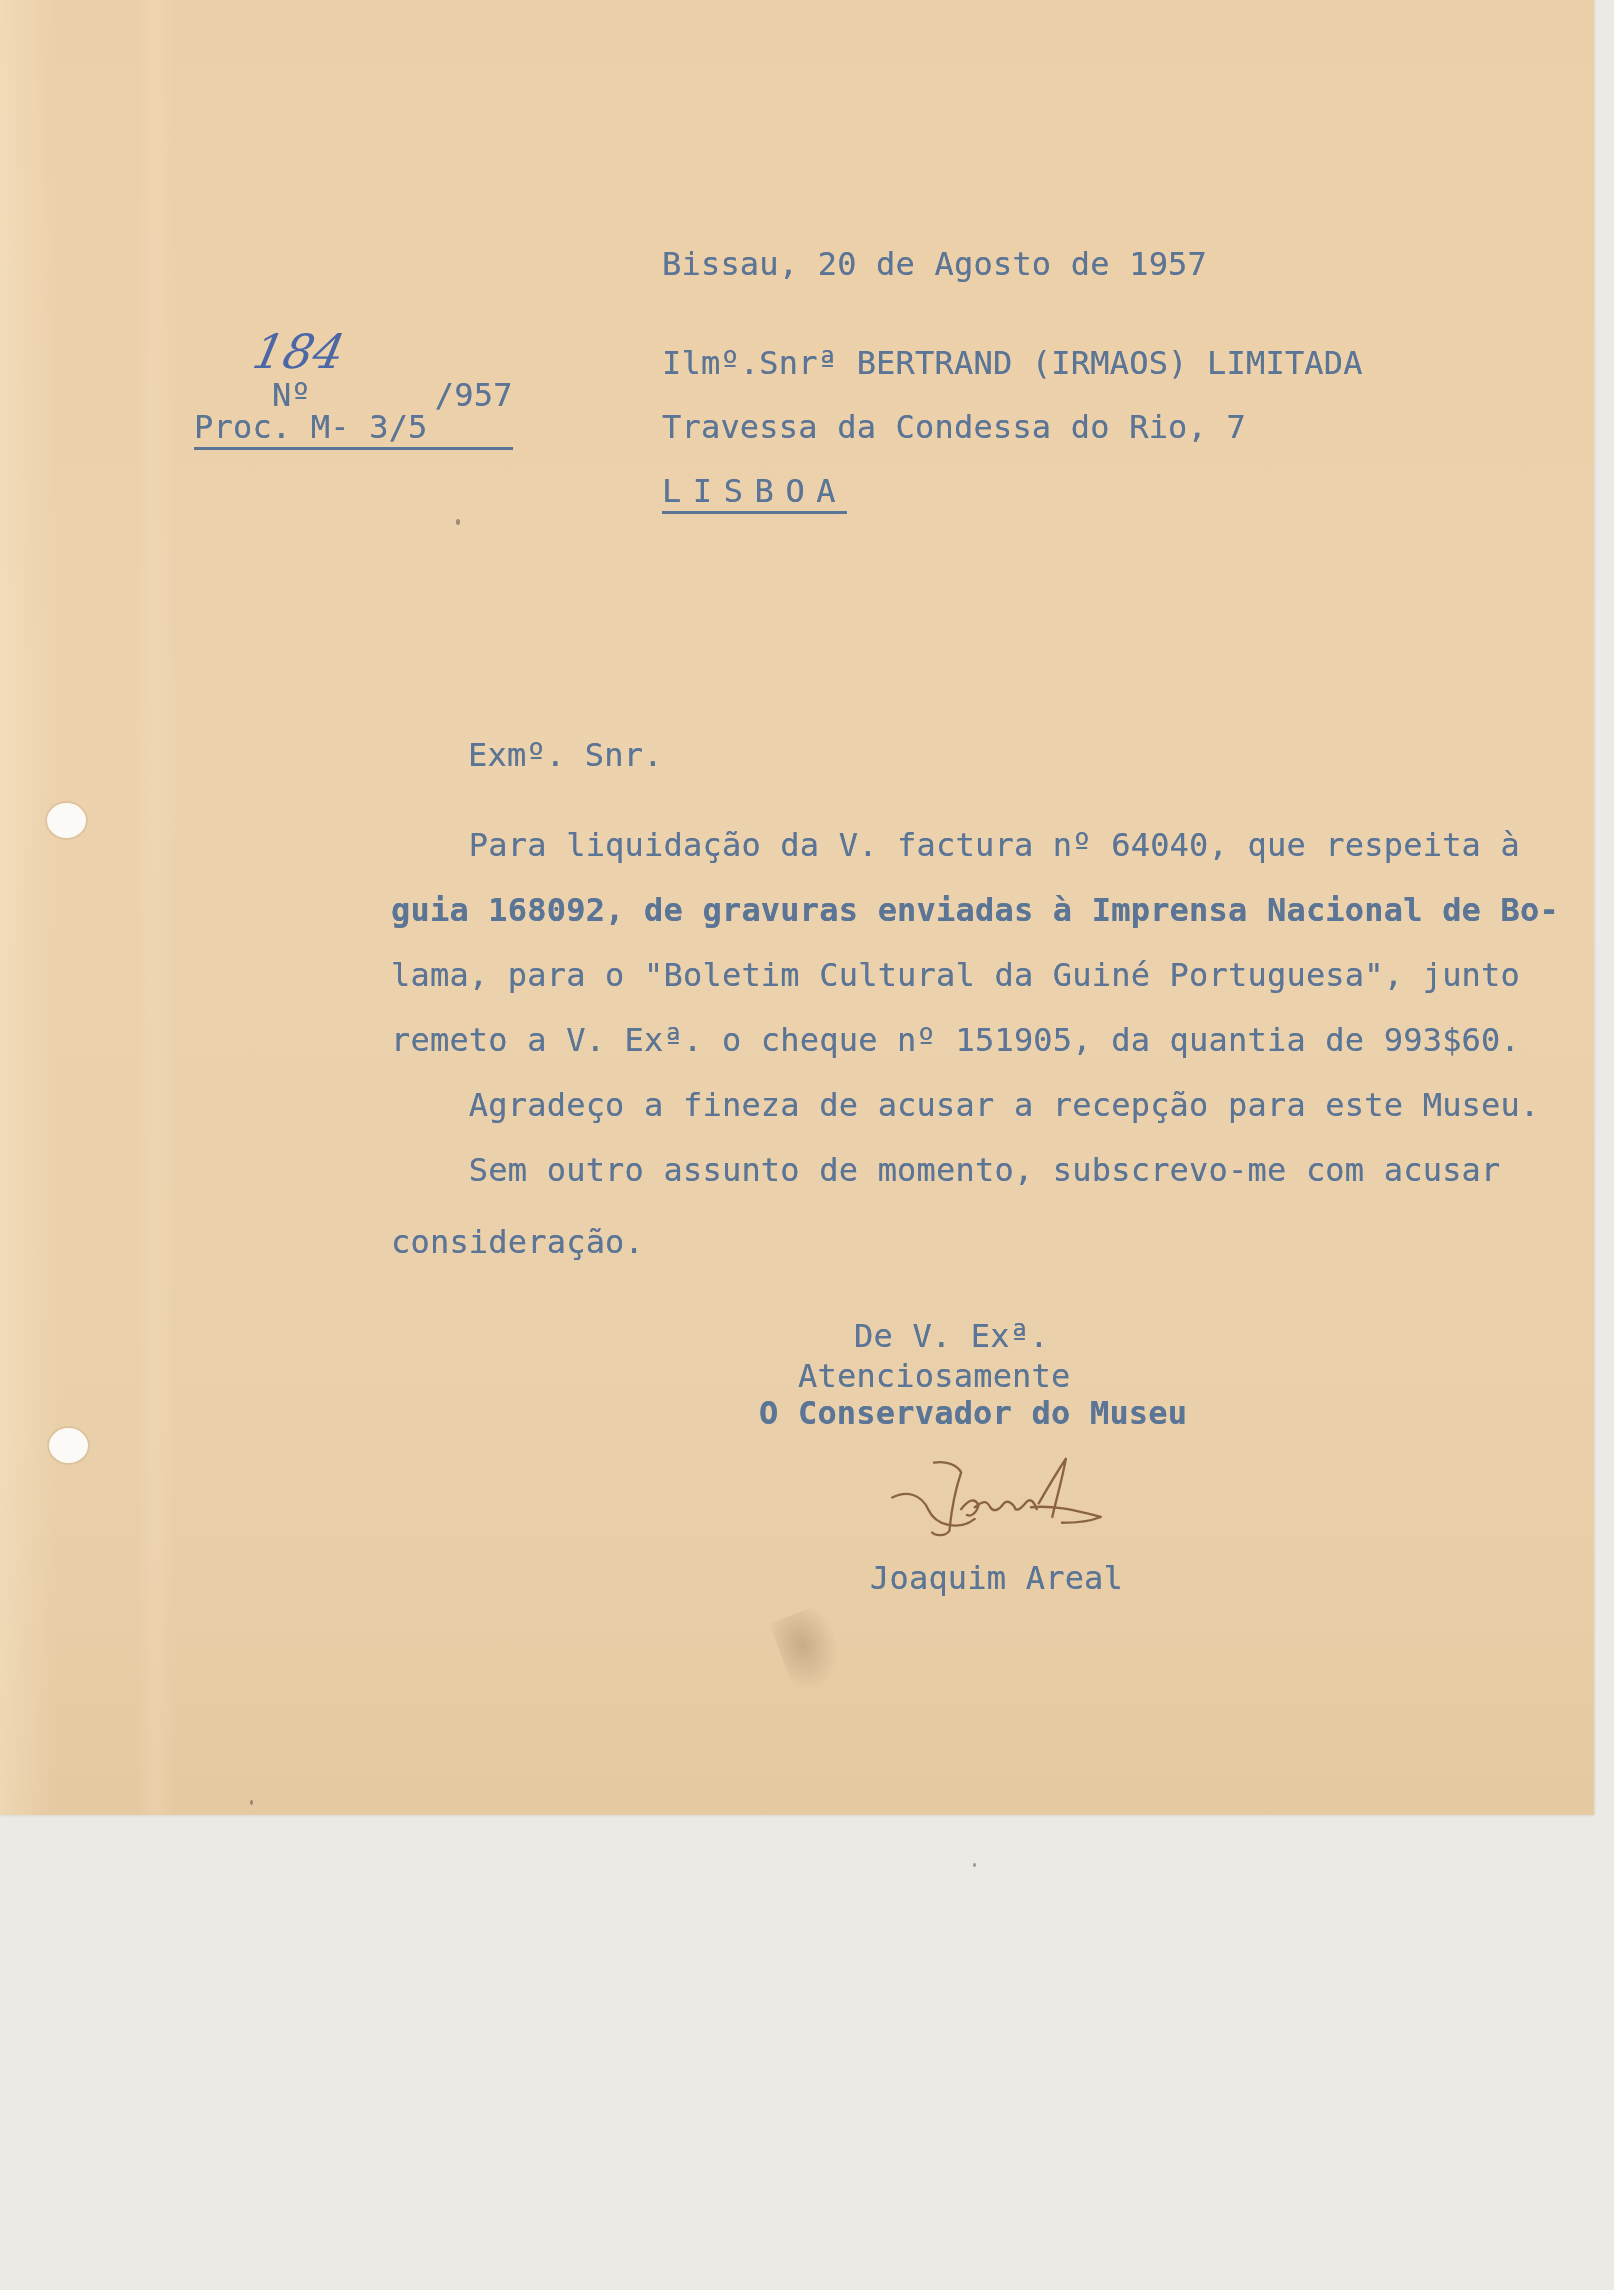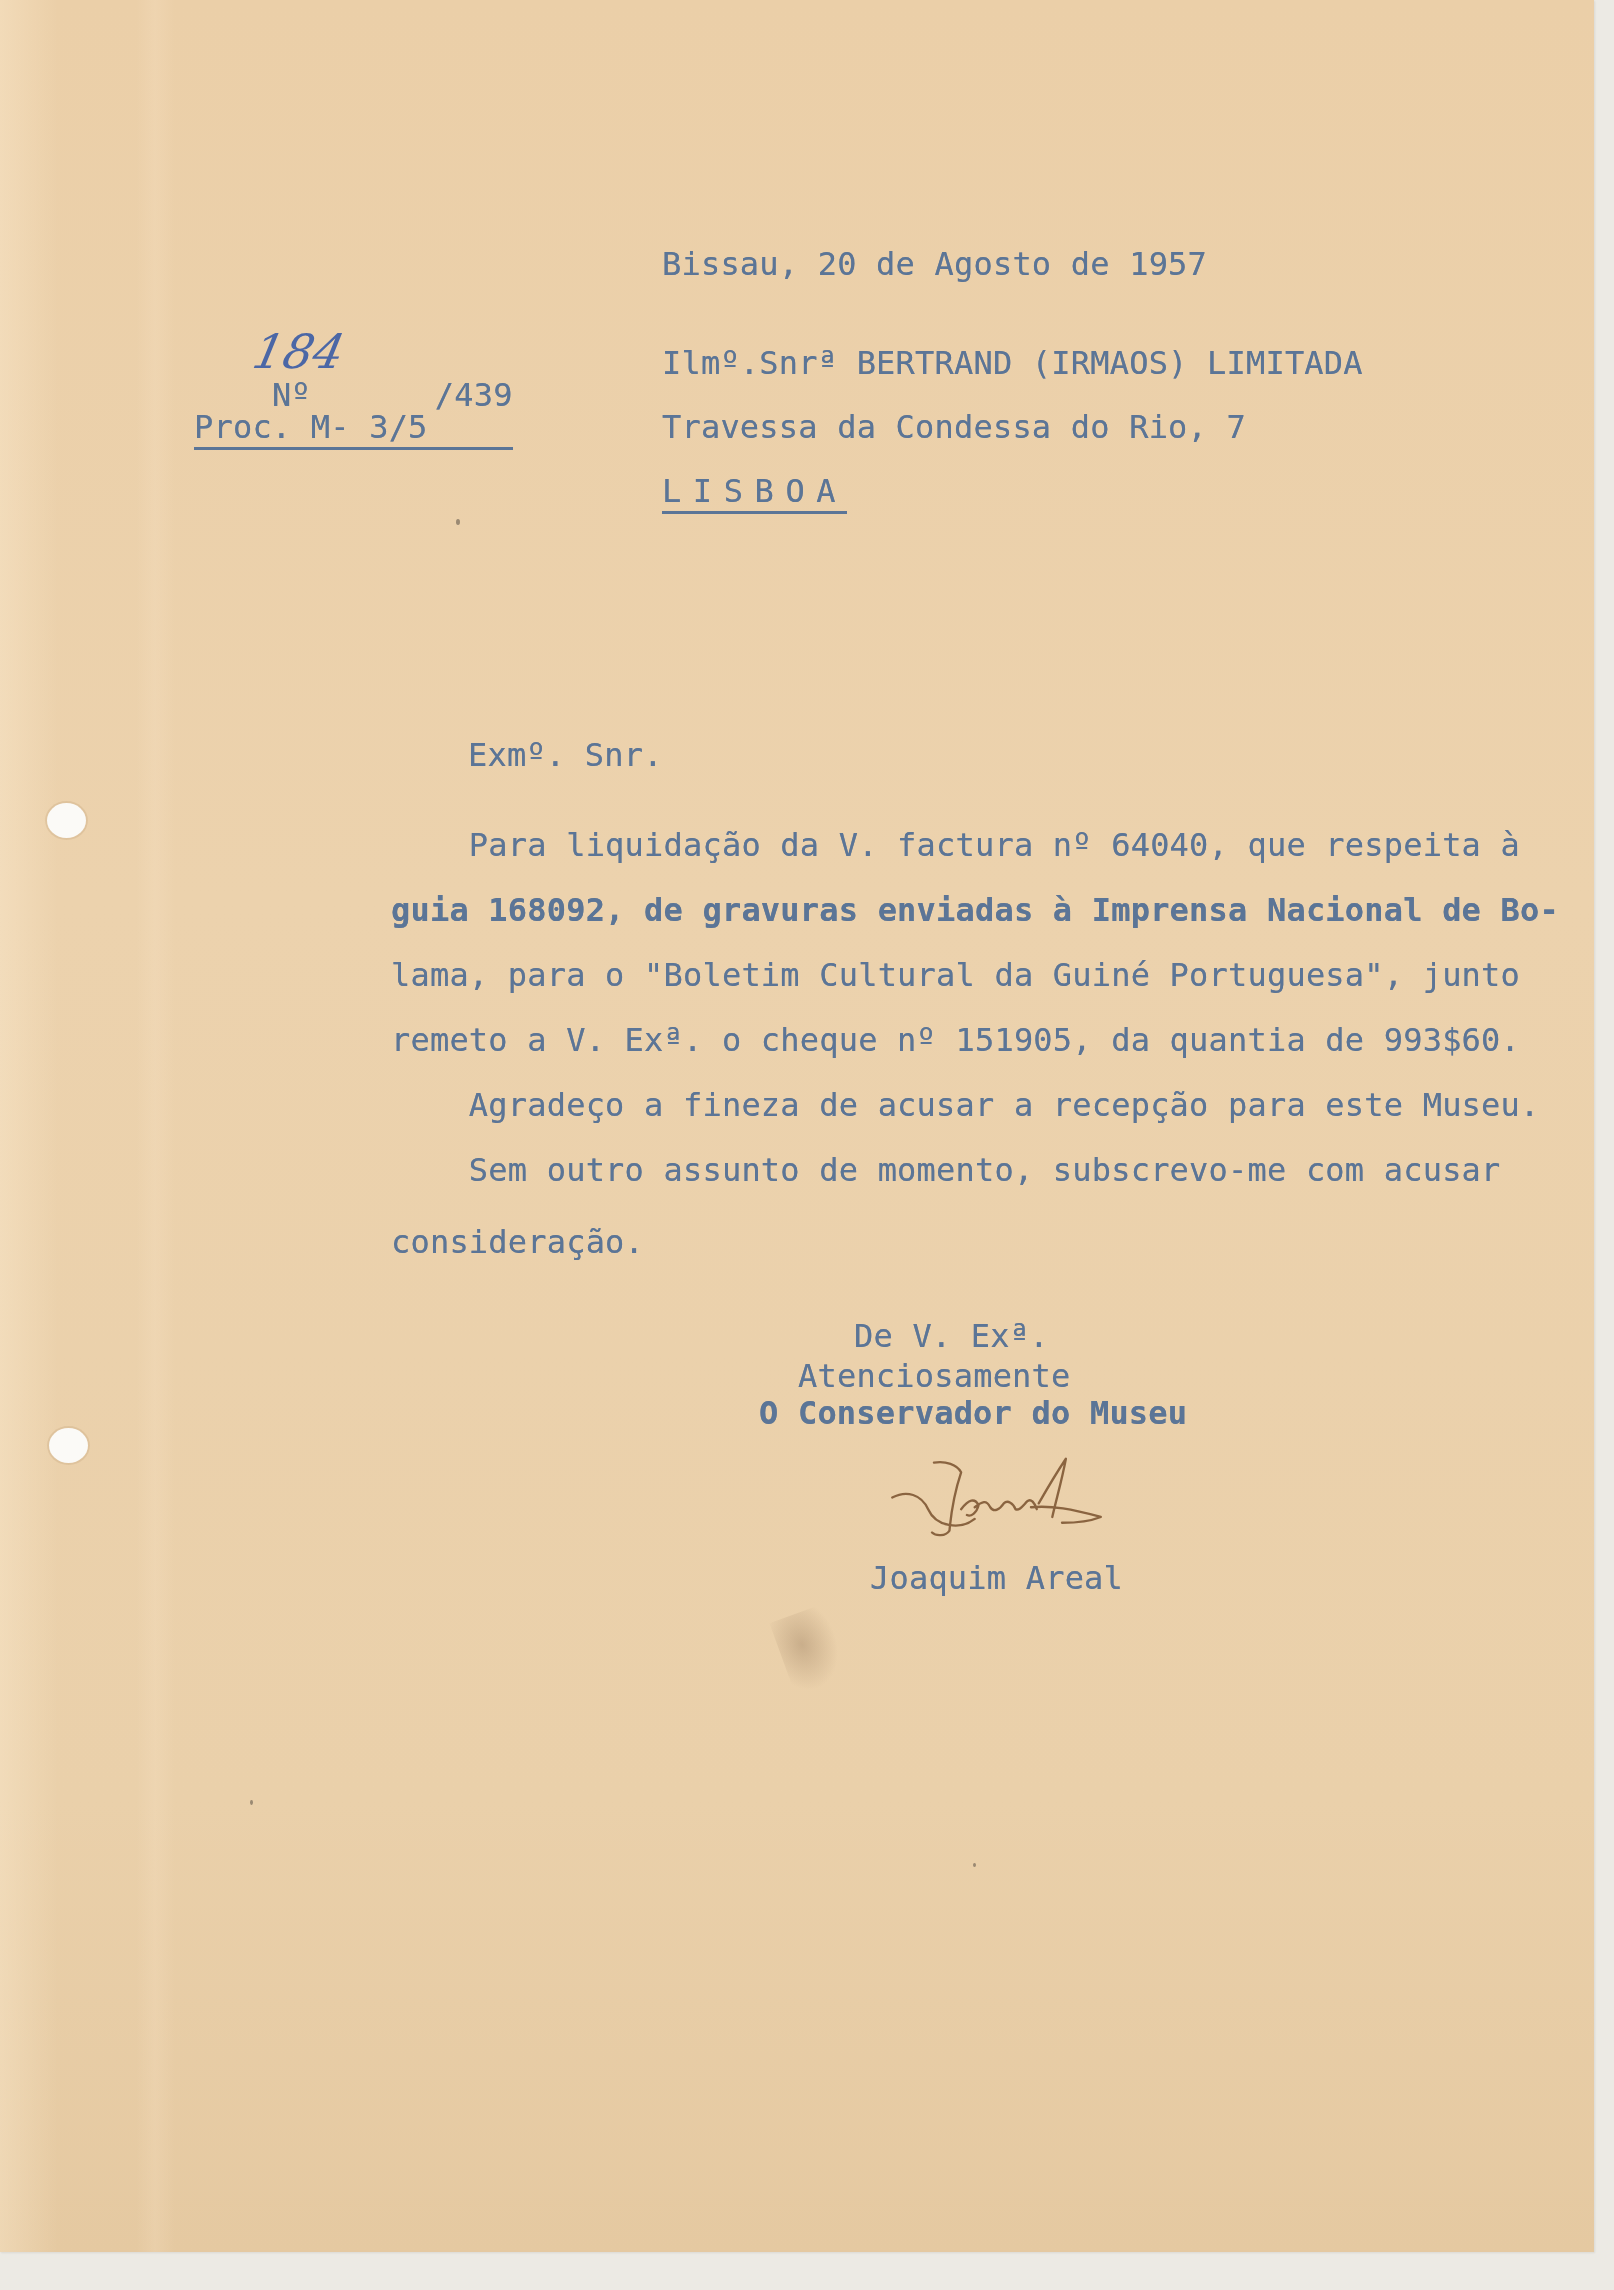--- a/index.html
+++ b/index.html
@@ -12,21 +12,21 @@
       background: #eceae4;
       position: relative;
       overflow: hidden;
       font-family: "DejaVu Sans Mono", "Liberation Mono", monospace;
     }
     .paper {
       position: absolute;
       left: 0;
       top: 0;
       width: 1594px;
-      height: 2252px;
+      height: 1815px;
       background:
         linear-gradient(90deg, rgba(255,240,215,0.35) 0px, rgba(255,240,215,0) 58px, rgba(0,0,0,0) 136px, rgba(255,235,210,0.18) 155px, rgba(0,0,0,0) 175px),
         linear-gradient(180deg, #ebcfa8 0%, #ecd2ad 40%, #ead0aa 80%, #e5c9a1 100%);
       box-shadow: 1px 1px 1.9px rgba(0,0,0,0.08);
     }
     .hole {
       position: absolute;
       width: 39px;
       height: 35px;
       border-radius: 50%;
@@ -85,21 +85,21 @@
 <body>
 
 <div class="paper">
 
   <div class="hole" style="left:47px; top:803px;"></div>
   <div class="hole" style="left:49px; top:1428px;"></div>
 
   <div class="ink" style="left:662px; top:248px;">Bissau, 20 de Agosto de 1957</div>
 
   <div class="ink underlined" style="left:194px; top:347px;">
-    <span>Nº</span><span>  </span><span class="handwritten-inline" style="display:inline-block; width:85px;"></span><span>/439</span>
+    <span>Nº</span><span>  </span><span class="handwritten-inline" style="display:inline-block; width:85px;"></span><span>/957</span>
   </div>
   <div class="handwritten" style="left:254px; top:328px; transform: skewX(-12deg);">184</div>
 
   <div class="ink" style="left:194px; top:411px;">Proc. M- 3/5</div>
 
   <div class="ink" style="left:662px; top:347px;">Ilmº.Snrª BERTRAND (IRMAOS) LIMITADA</div>
   <div class="ink" style="left:662px; top:411px;">Travessa da Condessa do Rio, 7</div>
   <div class="ink underlined spaced" style="left:662px; top:475px;">LISBOA</div>
 
   <div class="speck" style="left:456px; top:519px;"></div>

